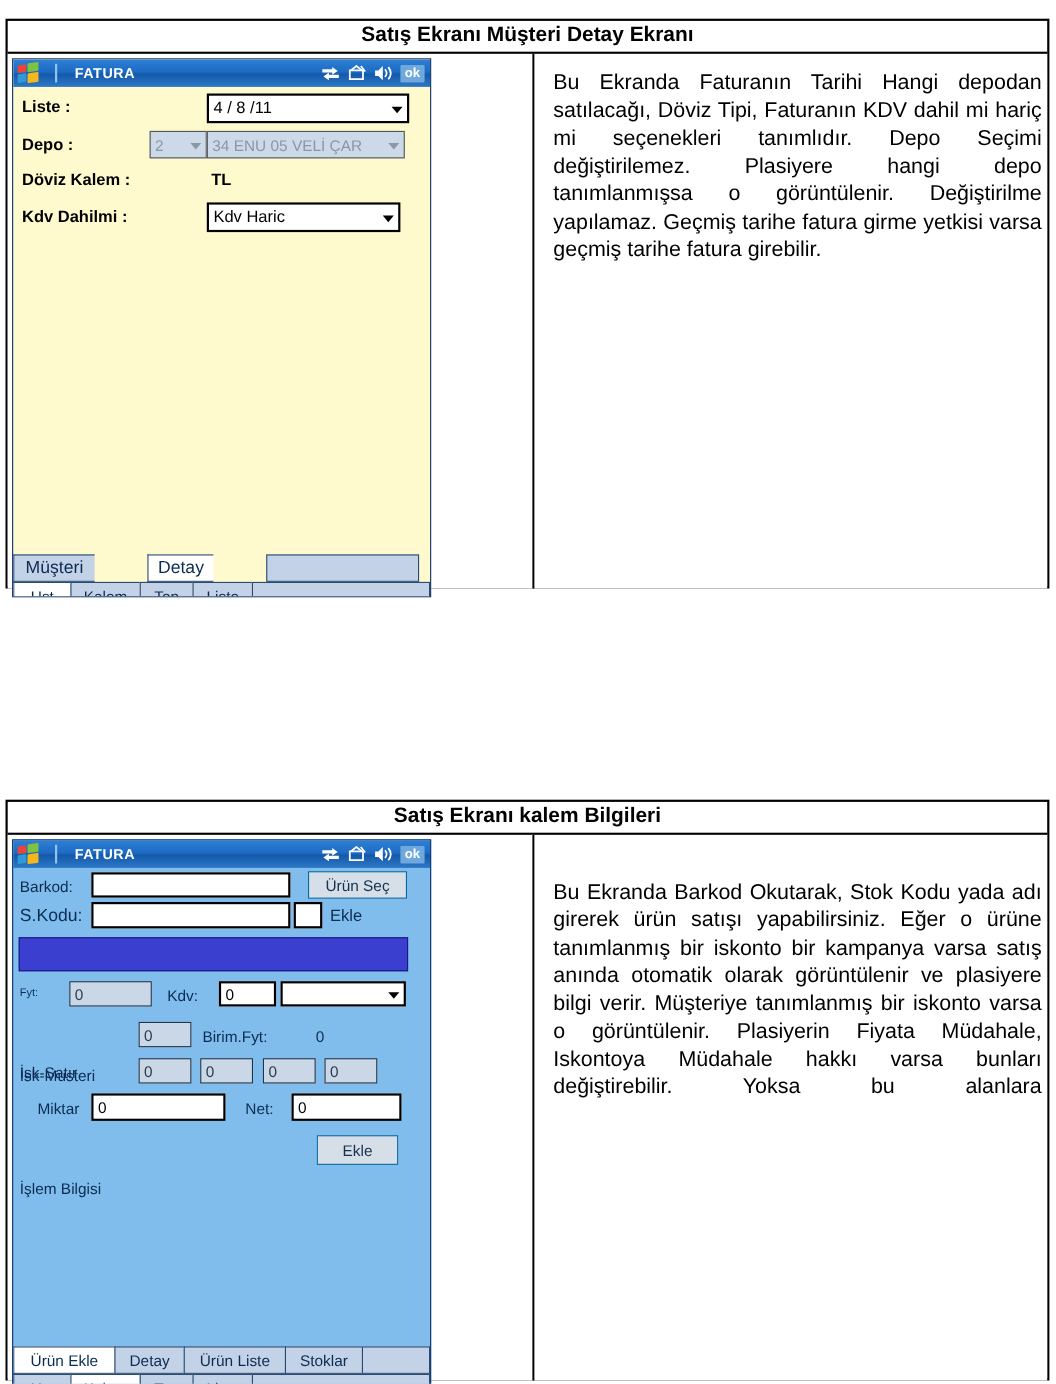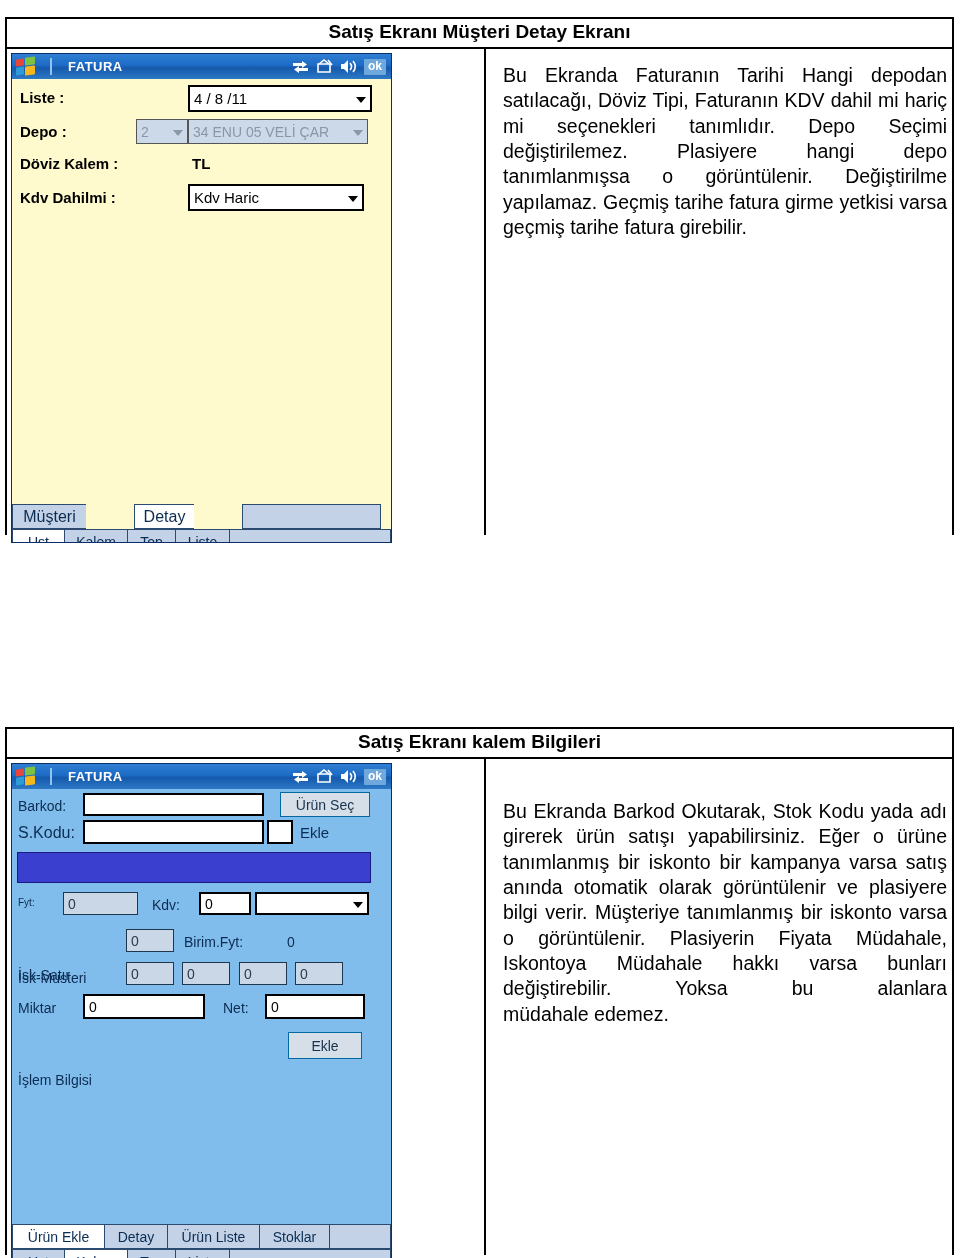--- a/index.html
+++ b/index.html
@@ -312,21 +312,21 @@
             <div class="fld dis2" style="left:170px;top:173px;width:48px;height:23px;font-size:14px;">
               <span>0</span>
             </div>
             <div class="fld dis2" style="left:227px;top:173px;width:48px;height:23px;font-size:14px;">
               <span>0</span>
             </div>
             <div class="fld dis2" style="left:283px;top:173px;width:48px;height:23px;font-size:14px;">
               <span>0</span>
             </div>
 
-            <span class="lbl-n" style="left:6px;top:211px;font-size:14px;">Miktar</span>
+            <span class="lbl-n" style="left:22px;top:211px;font-size:14px;">Miktar</span>
             <div class="fld" style="left:71px;top:205px;width:122px;height:25px;font-size:14px;border-width:2px;">
               <span>0</span>
             </div>
             <span class="lbl-n" style="left:211px;top:211px;font-size:14px;">Net:</span>
             <div class="fld" style="left:253px;top:205px;width:100px;height:25px;font-size:14px;border-width:2px;">
               <span>0</span>
             </div>
 
             <div class="btn" style="left:276px;top:243px;width:74px;height:27px;font-size:14px;text-align:center;">
               <span>Ekle</span>
@@ -365,19 +365,18 @@
               <span>Liste</span>
             </div>
             <div class="tab filler"></div>
           </div>
         </div>
       </div>
 
       <div class="cell-right">
         <div class="para" style="position:absolute;left:17px;top:40px;width:444px;font-size:19.5px;">
           <span>Bu Ekranda Barkod Okutarak, Stok Kodu yada adı girerek ürün satışı yapabilirsiniz. Eğer o ürüne tanımlanmış bir iskonto bir kampanya varsa satış anında otomatik olarak görüntülenir ve plasiyere bilgi verir. Müşteriye tanımlanmış bir iskonto varsa o görüntülenir. Plasiyerin Fiyata Müdahale, Iskontoya Müdahale hakkı varsa bunları değiştirebilir. Yoksa bu alanlara</span>
-          <span class="last">müdahale edemez.</span>
         </div>
       </div>
     </div>
   </div>
 
 </div>
 
 </body></html>

